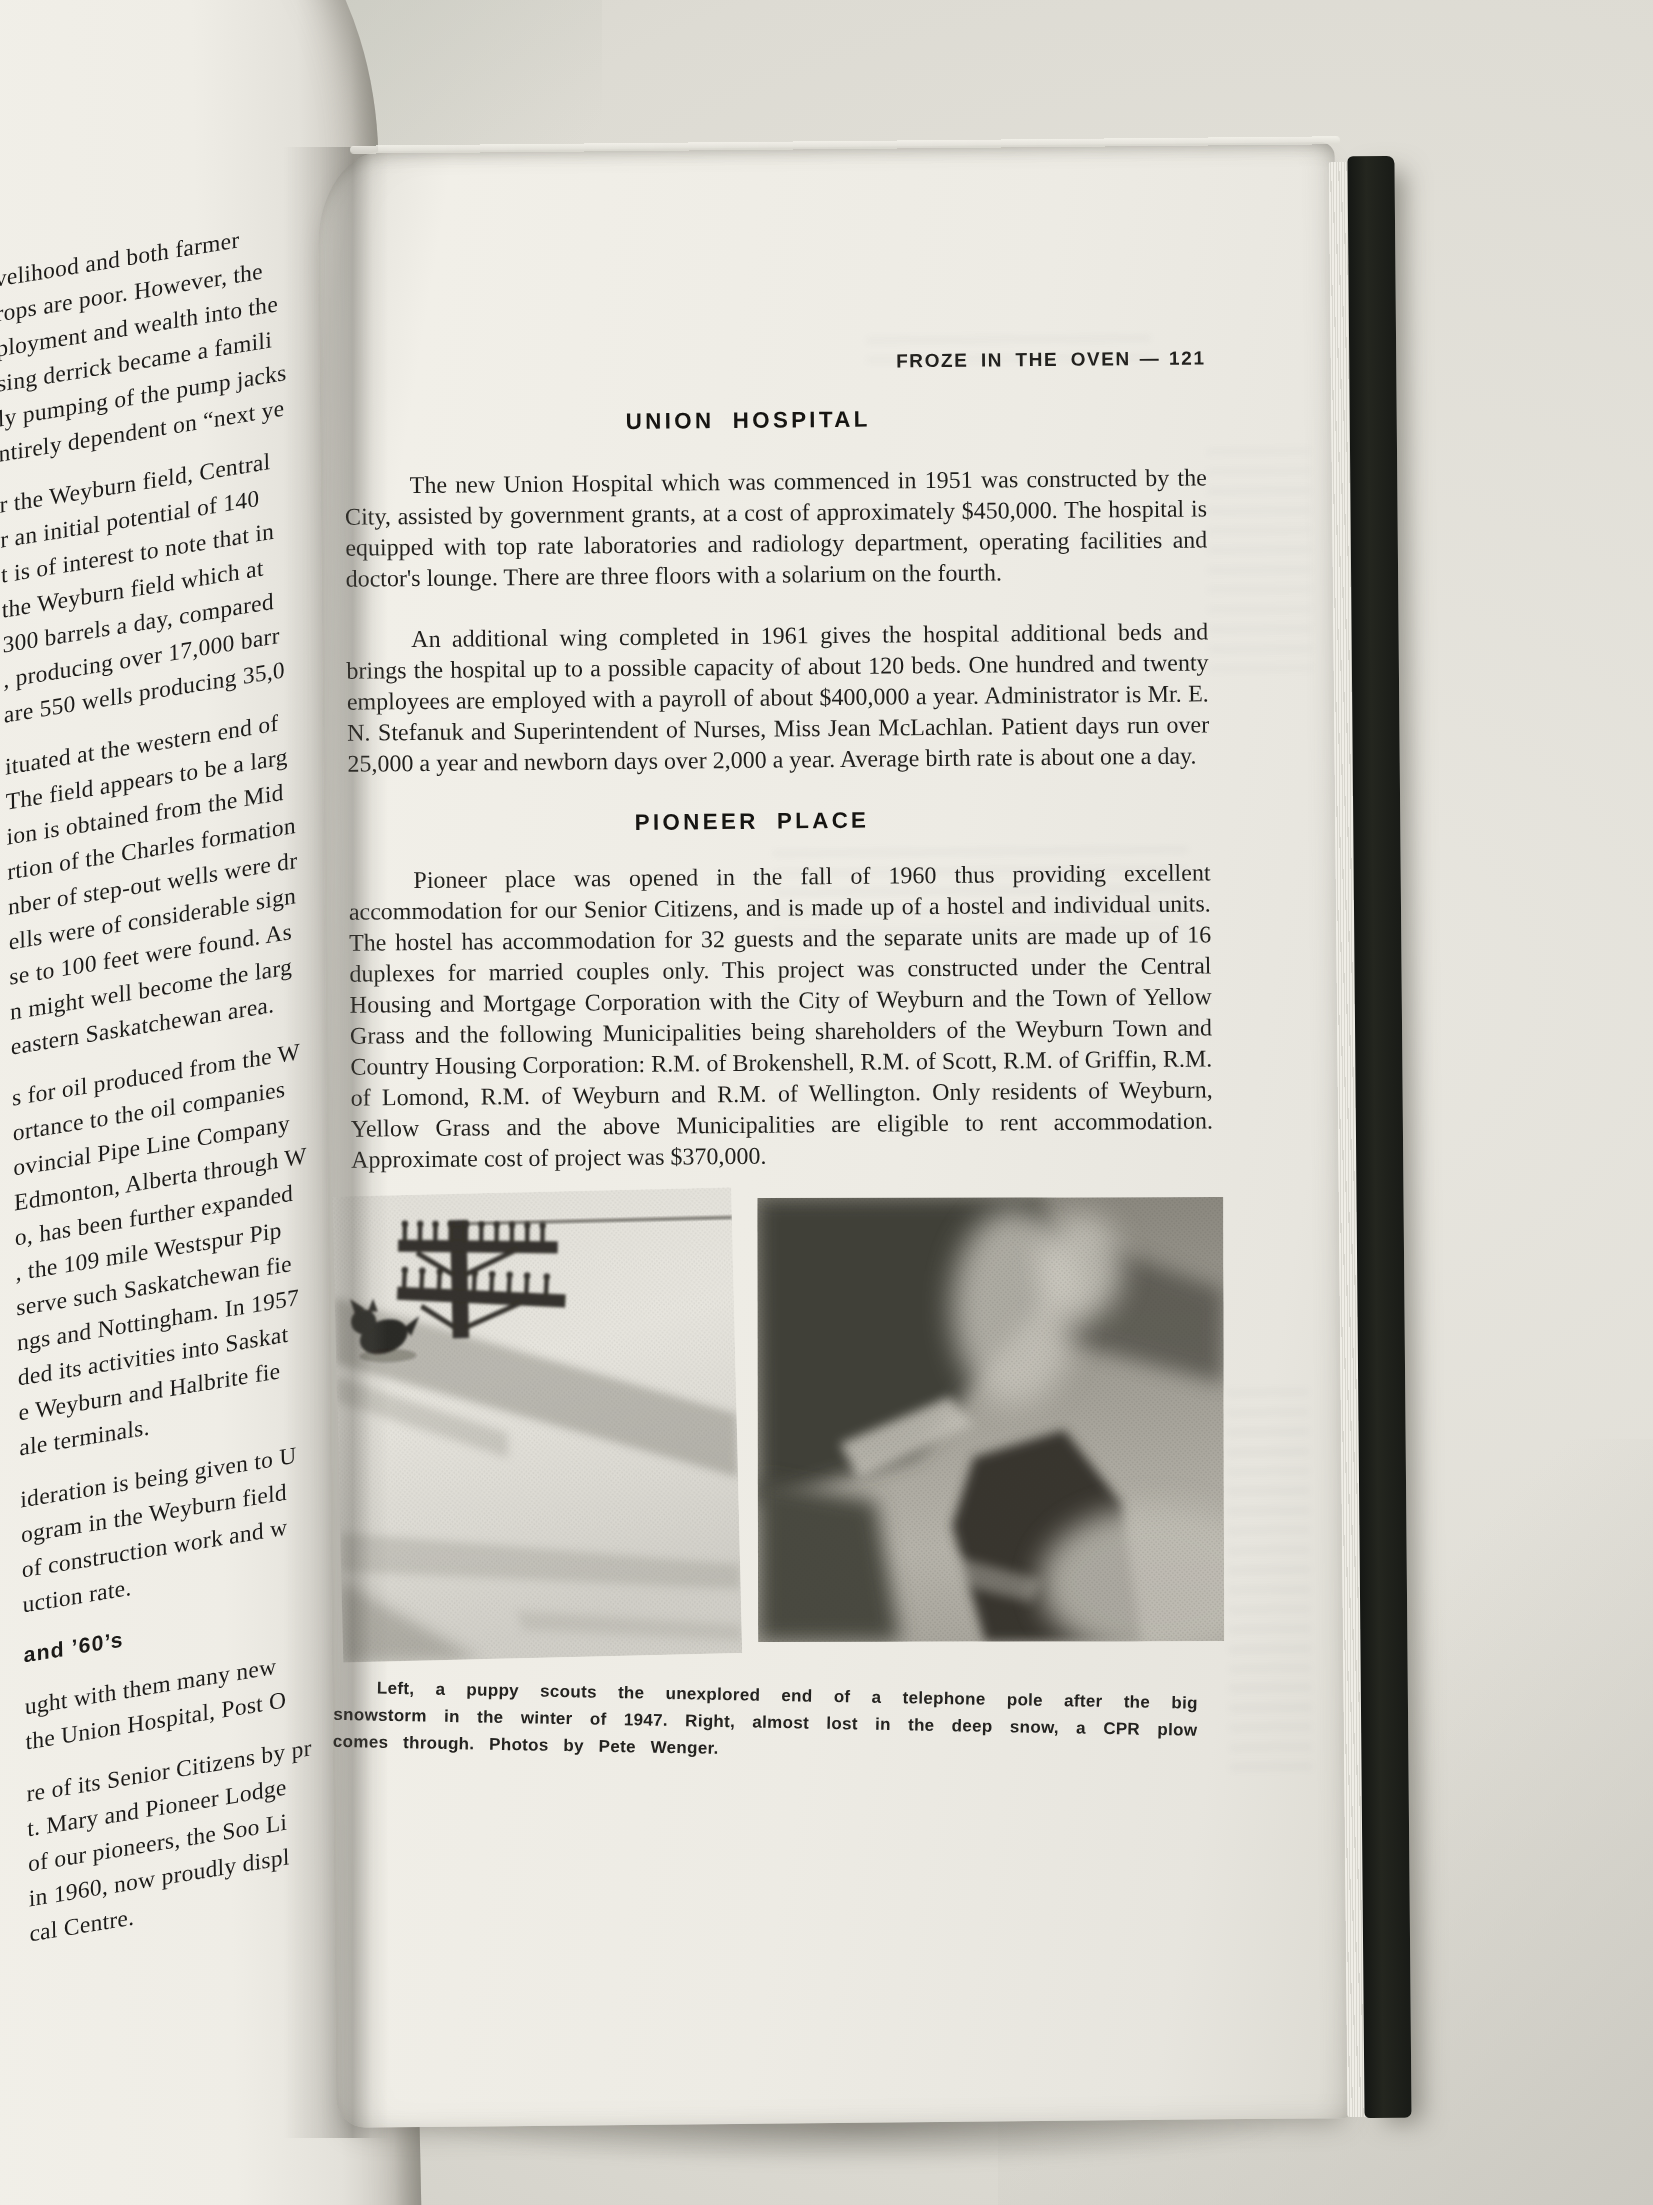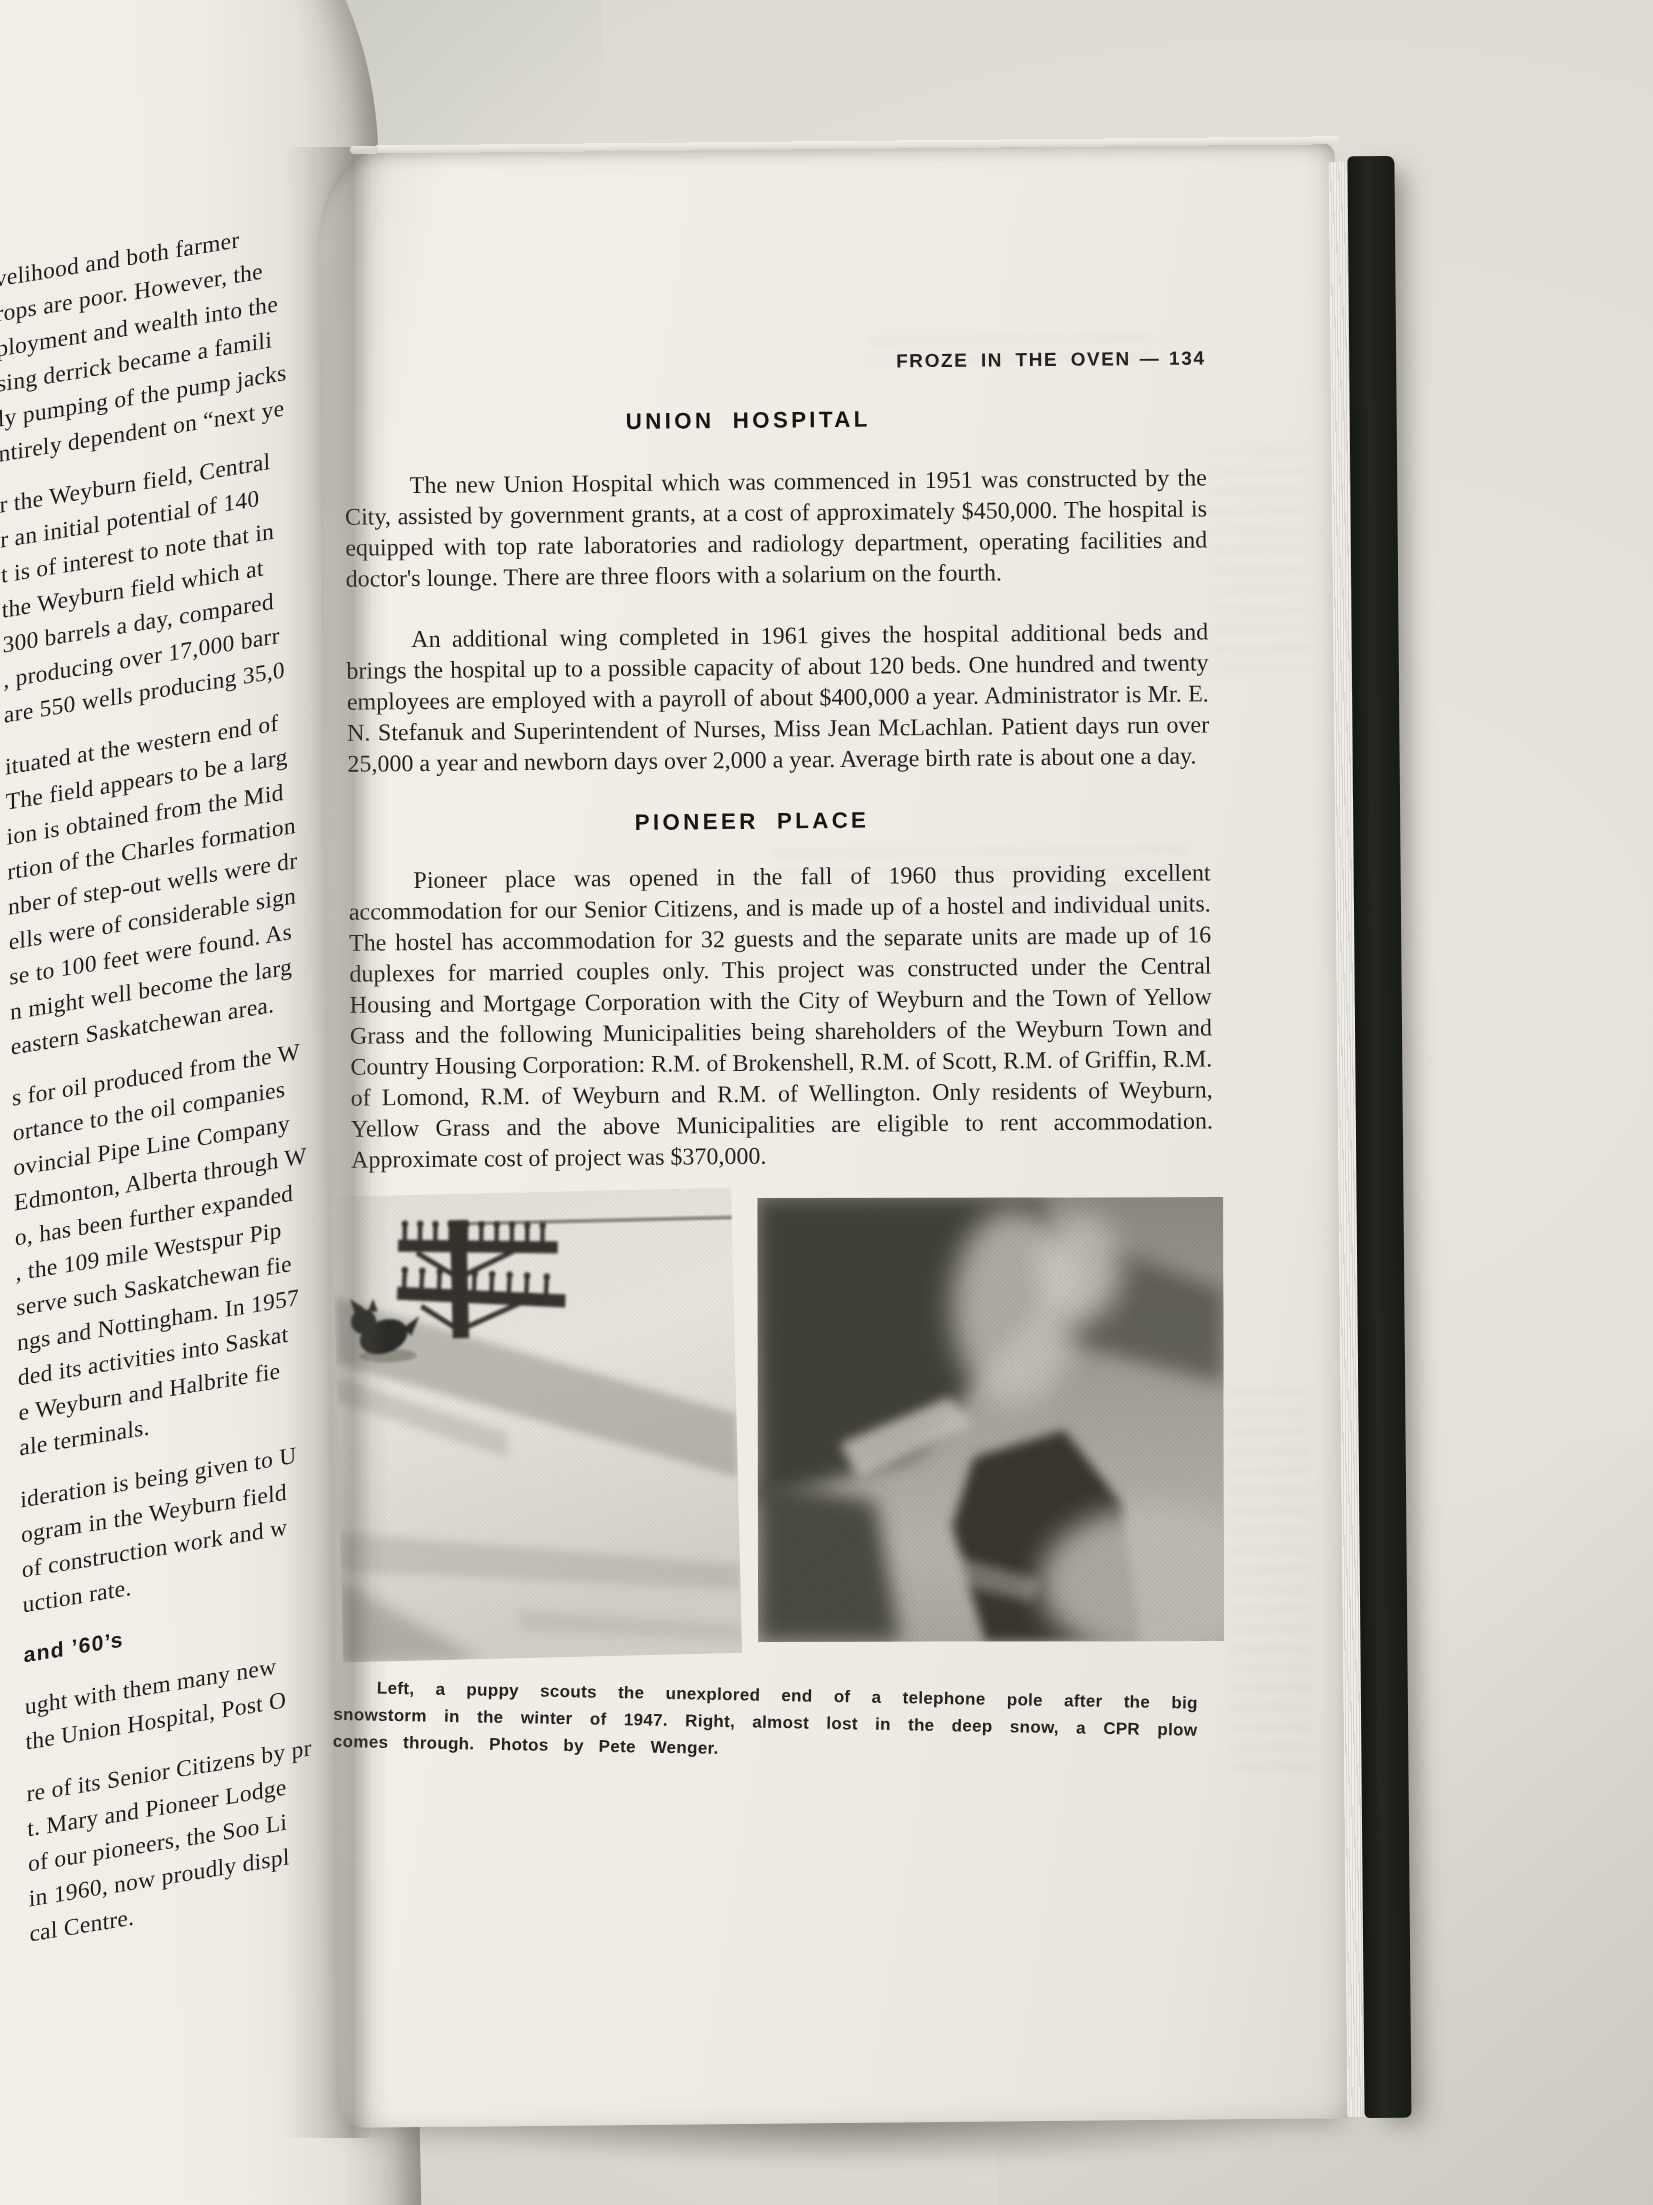--- a/index.html
+++ b/index.html
@@ -151,21 +151,21 @@
 
   <div class="right-page">
     <div class="bleed b1"></div>
     <div class="bleed b2"></div>
     <div class="bleed b3"></div>
     <div class="bleed b4"></div>
 
     <div class="page-content">
 
       <div class="running-header">
-        <span>FROZE IN THE OVEN</span><span class="dash">—</span><span>134</span>
+        <span>FROZE IN THE OVEN</span><span class="dash">—</span><span>121</span>
       </div>
 
       <h2 class="sec-heading h-union">UNION HOSPITAL</h2>
 
       <p class="body-p p1">The new Union Hospital which was commenced in 1951 was constructed by the City, assisted by government grants, at a cost of approximately $450,000.  The hospital is equipped with top rate laboratories and radiology department, operating facilities and doctor's lounge.  There are three floors with a solarium on the fourth.</p>
 
       <p class="body-p p2">An additional wing completed in 1961 gives the hospital additional beds and brings the hospital up to a possible capacity of about 120 beds.  One hundred and twenty employees are employed with a payroll of about $400,000 a year.  Administrator is Mr. E. N. Stefanuk and Superintendent of Nurses, Miss Jean McLachlan. Patient days run over 25,000 a year and newborn days over 2,000 a year.  Average birth rate is about one a day.</p>
 
       <h2 class="sec-heading h-pioneer">PIONEER PLACE</h2>
 

